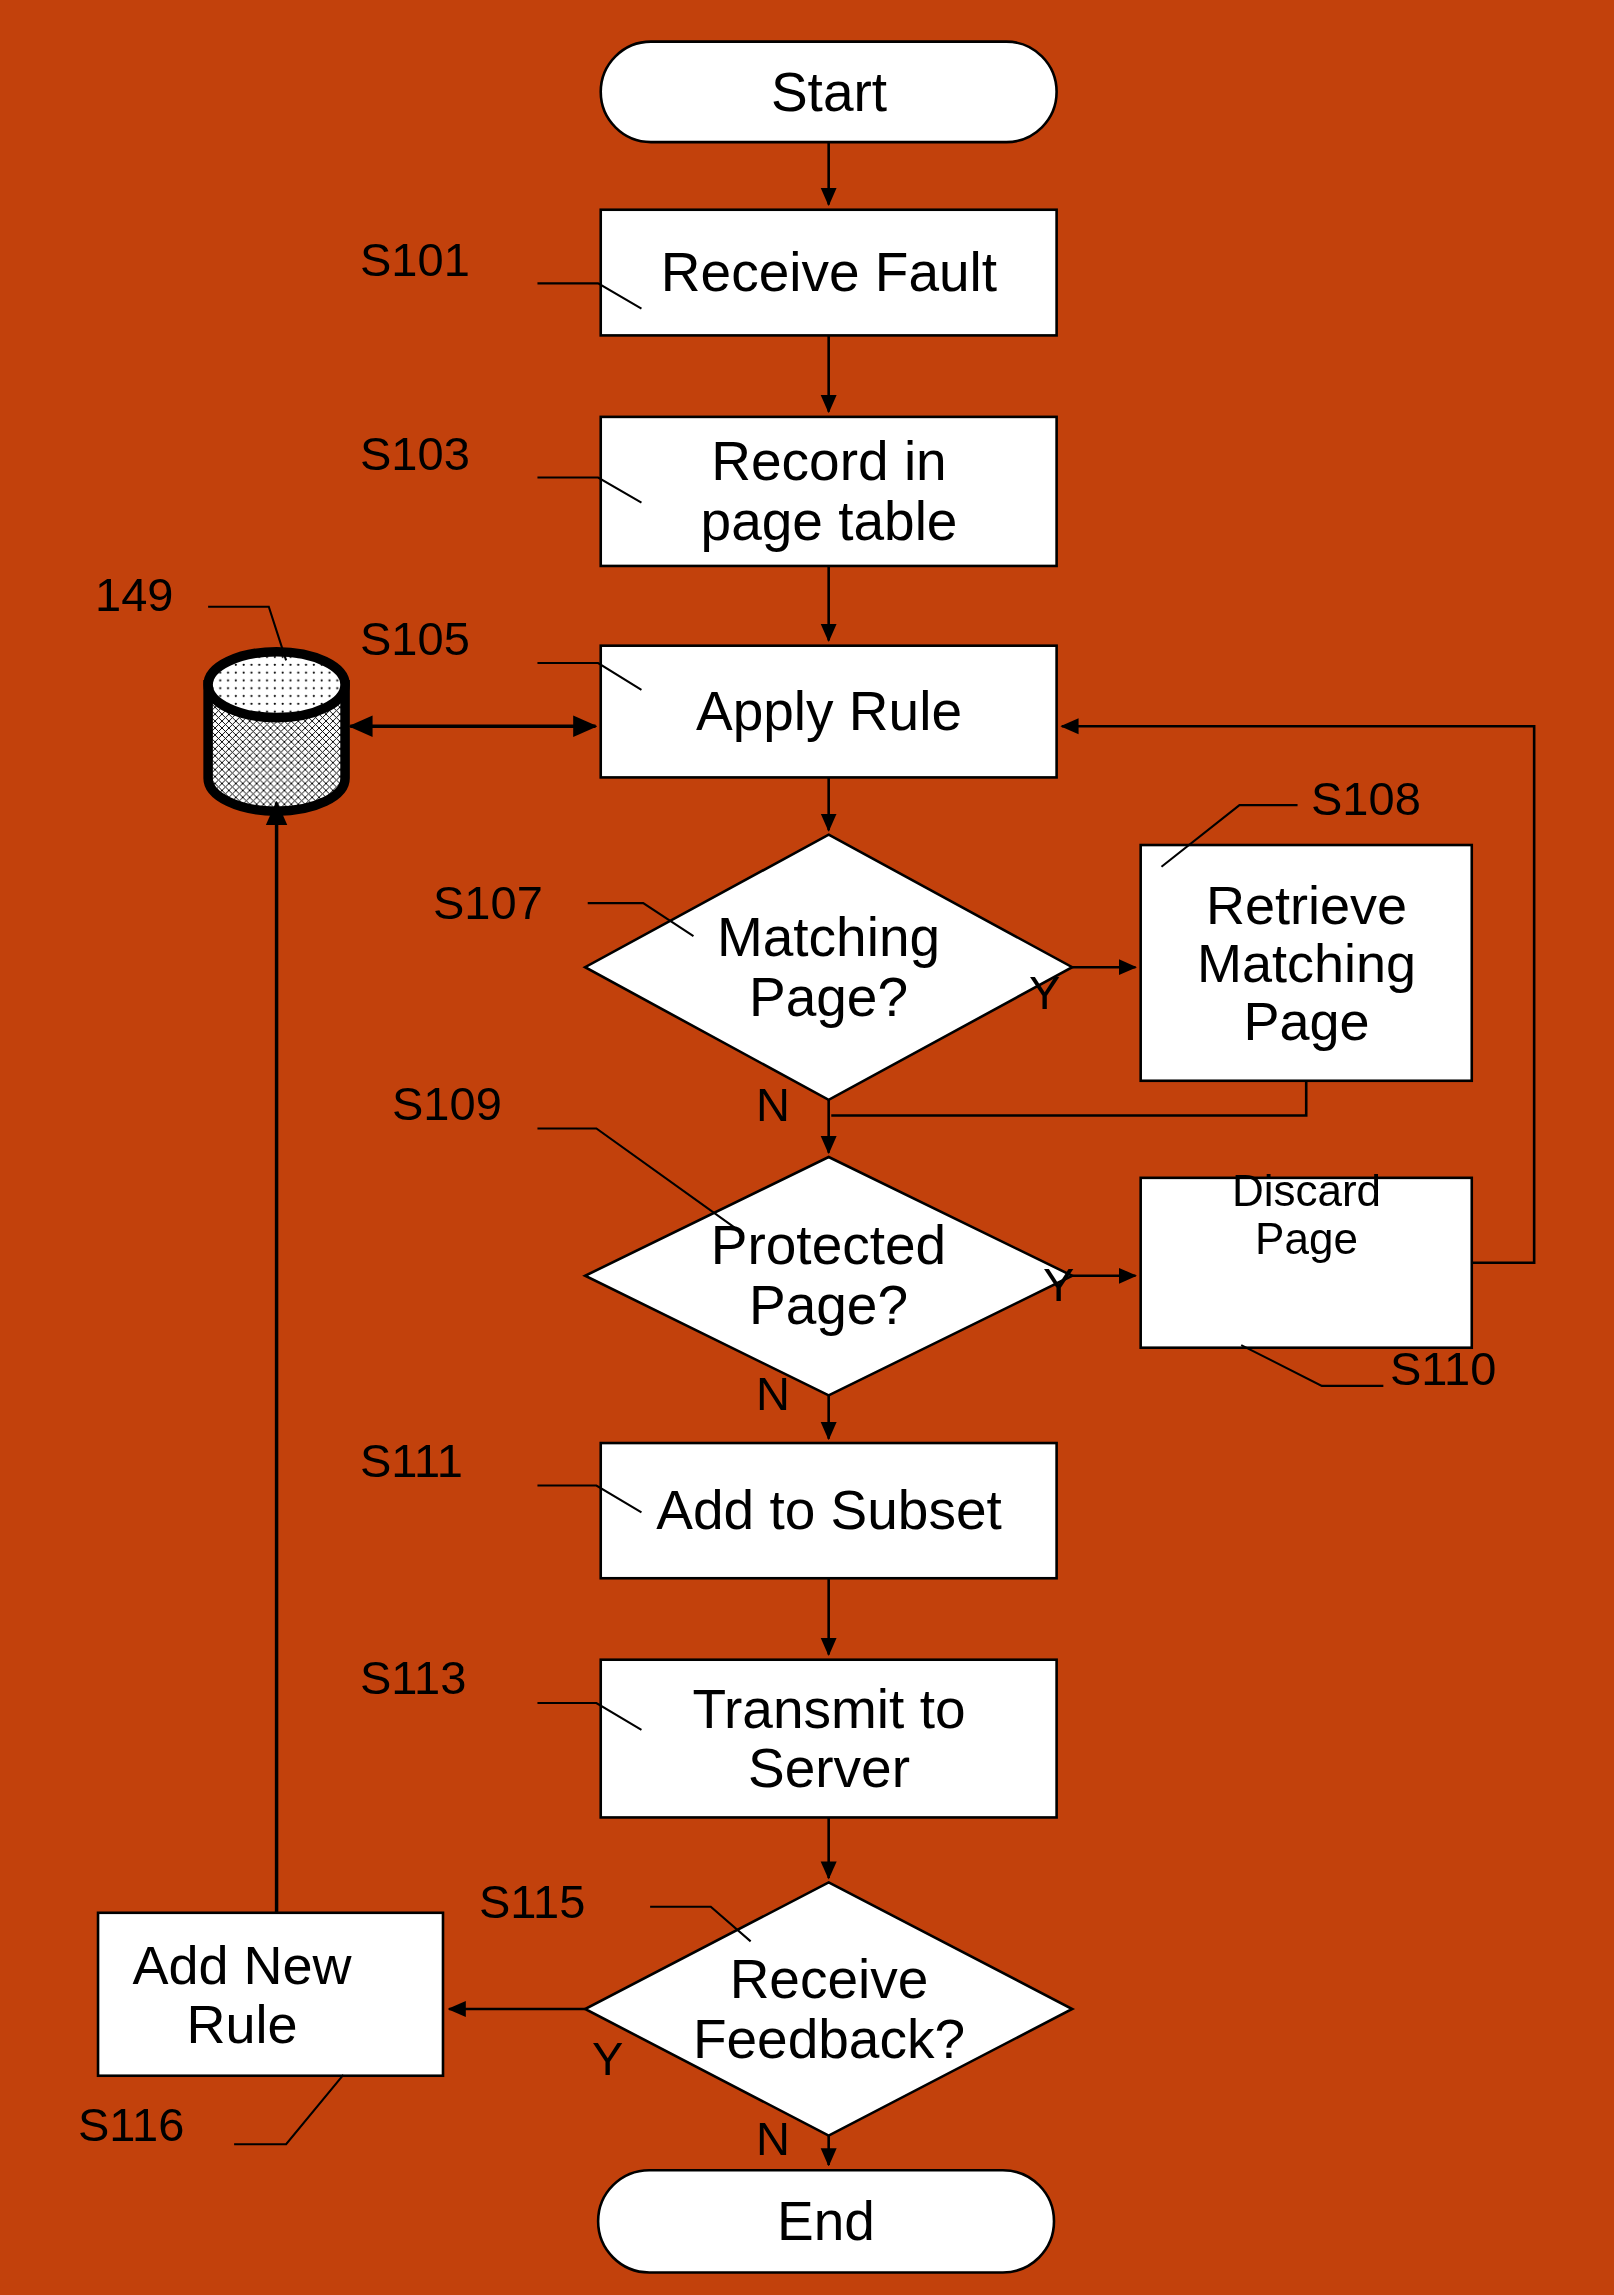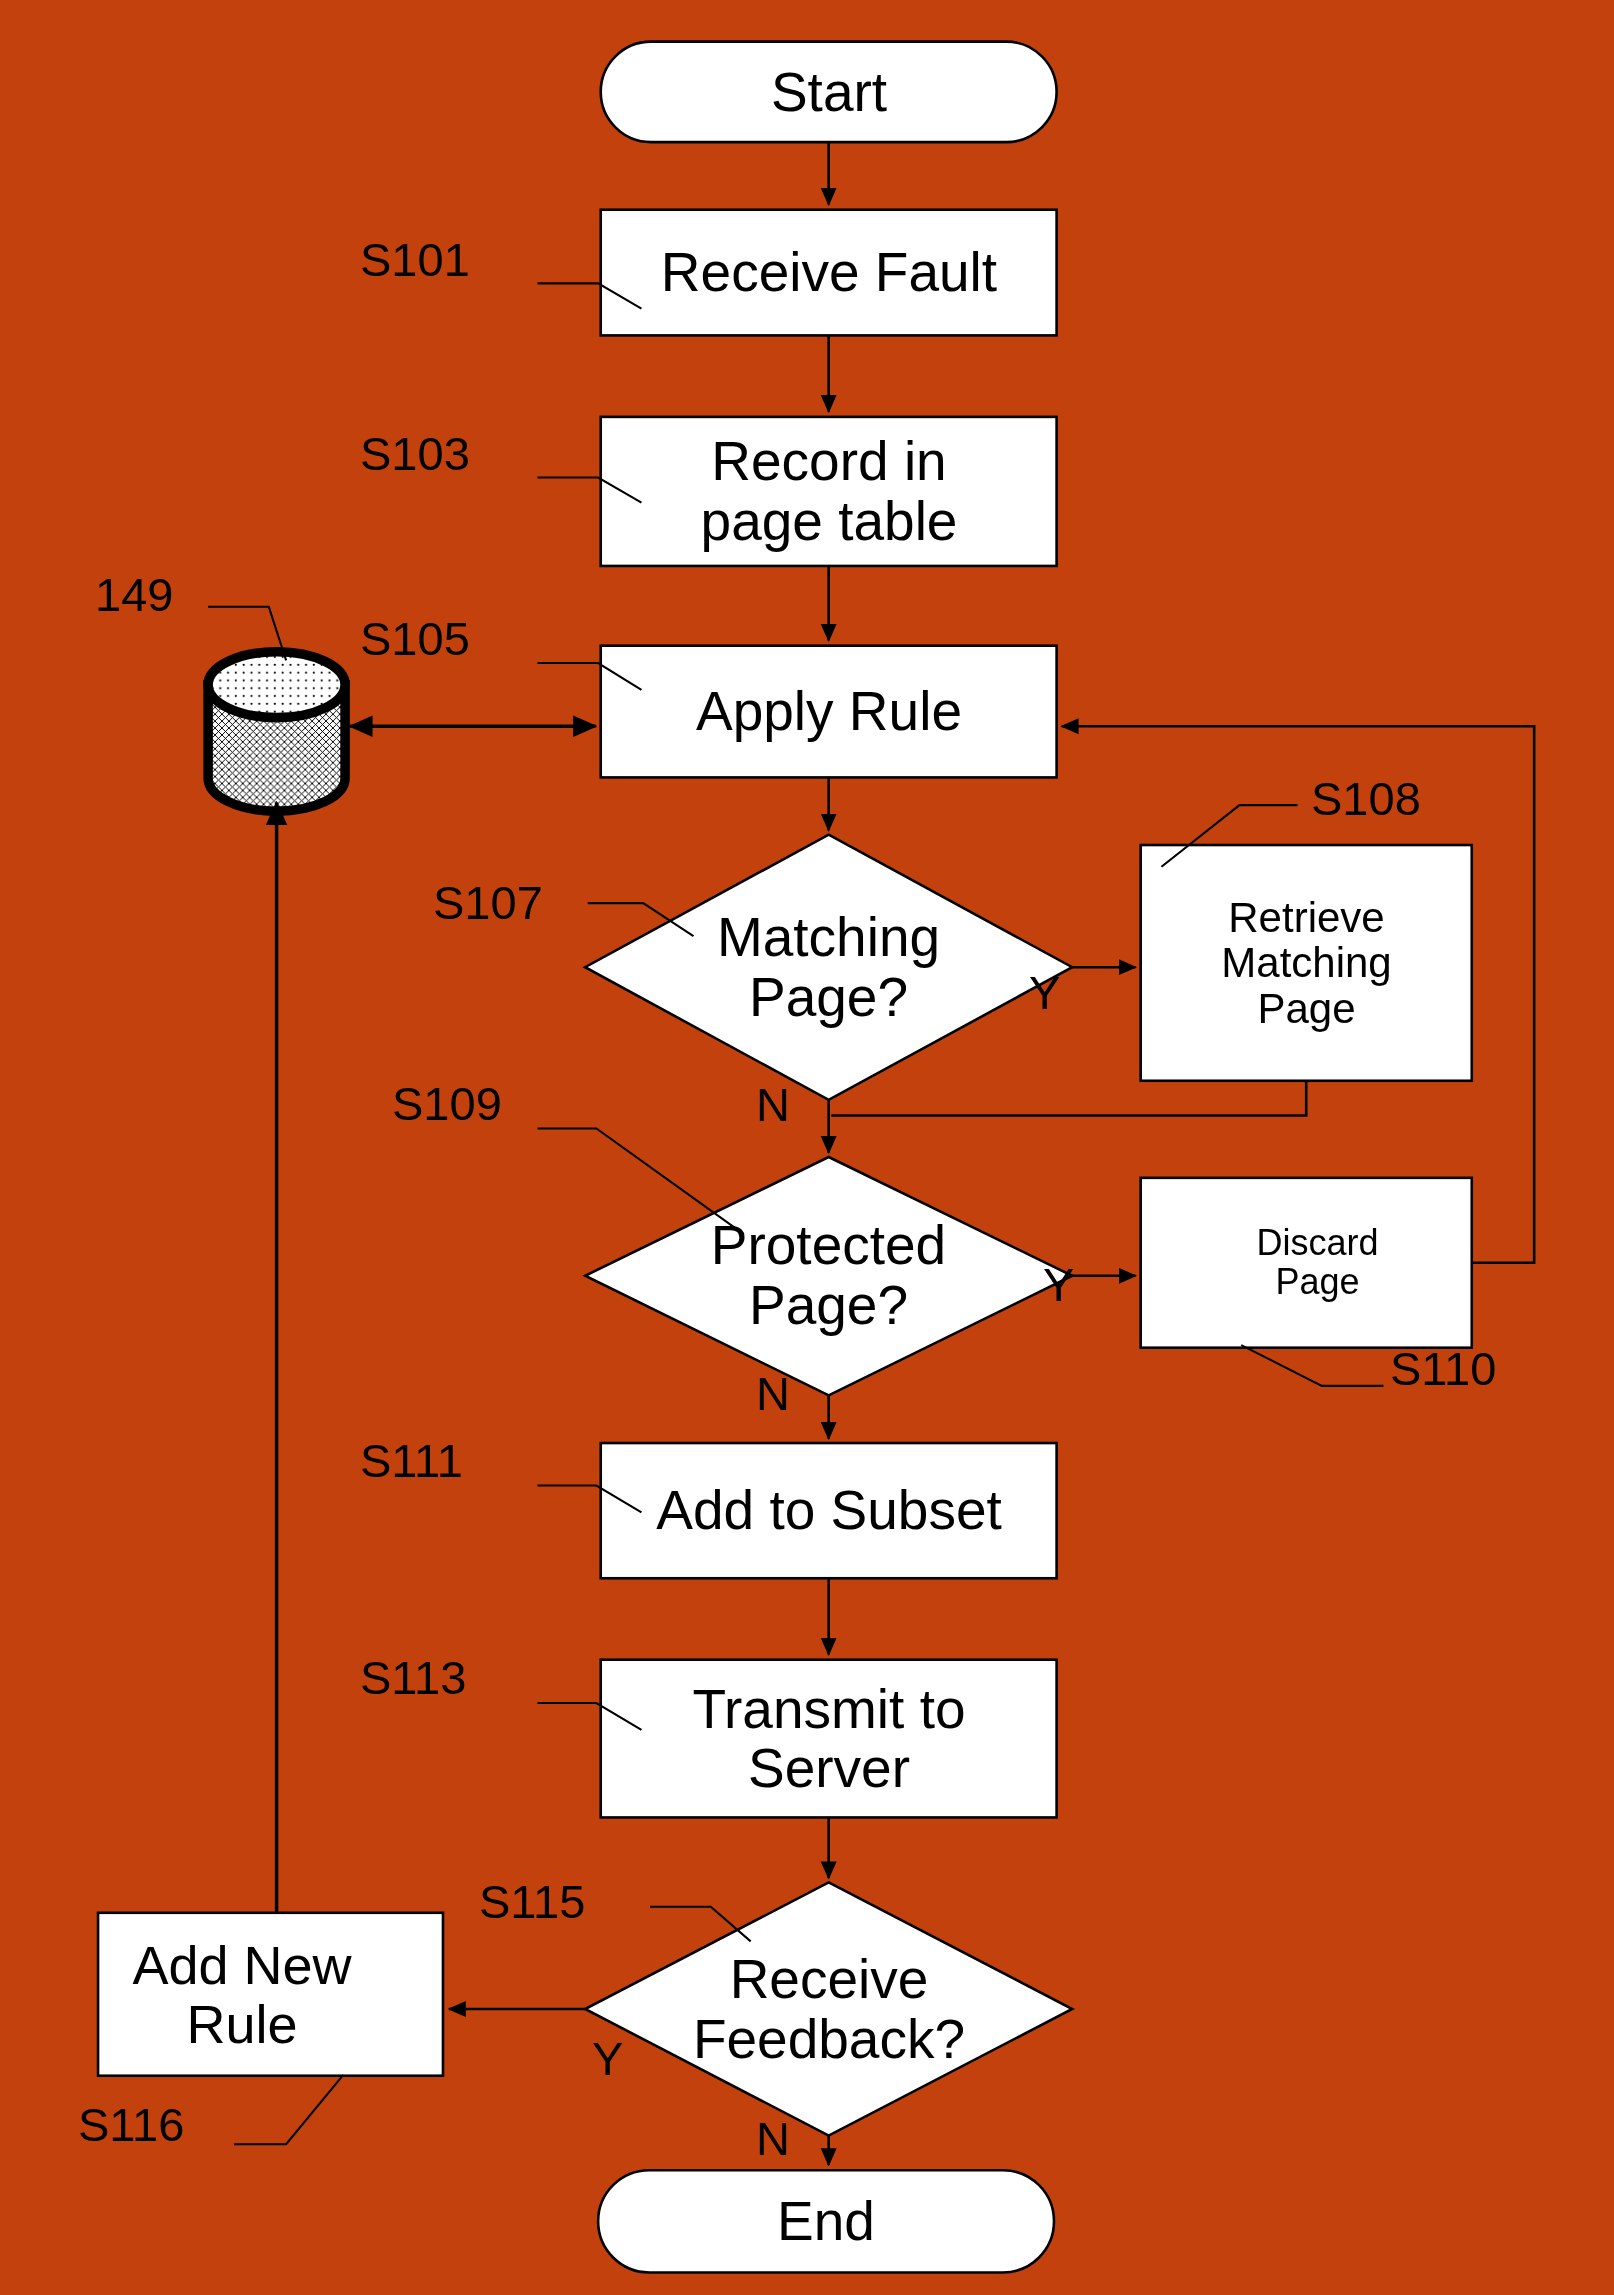--- a/index.html
+++ b/index.html
@@ -135,28 +135,28 @@
   <div class="node-label" style="left:601px;top:210px;width:456px;height:126px;font-size:55px;border-radius:22px;">Receive Fault</div>
 
   <div class="node-label" style="left:601px;top:417px;width:456px;height:149px;font-size:55px;">Record in
 page table</div>
 
   <div class="node-label" style="left:601px;top:646px;width:456px;height:132px;font-size:55px;">Apply Rule</div>
 
   <div class="node-label" style="left:612px;top:881px;width:433px;height:173px;font-size:55px;">Matching
 Page?</div>
 
-  <div class="node-label" style="left:1134px;top:845px;width:345px;height:236px;font-size:42px;">Retrieve
+  <div class="node-label" style="left:1134px;top:845px;width:345px;height:236px;font-size:54px;">Retrieve
 Matching
 Page</div>
 
   <div class="node-label" style="left:612px;top:1189px;width:433px;height:173px;font-size:55px;">Protected
 Page?</div>
 
-  <div class="node-label" style="left:1141px;top:1178px;width:331px;height:170px;font-size:36px;padding-left:11px;">Discard
+  <div class="node-label" style="left:1141px;top:1130px;width:331px;height:170px;font-size:44px;">Discard
 Page</div>
 
   <div class="node-label" style="left:601px;top:1443px;width:456px;height:135px;font-size:55px;">Add to Subset</div>
 
   <div class="node-label" style="left:601px;top:1660px;width:456px;height:158px;font-size:55px;">Transmit to
 Server</div>
 
   <div class="node-label" style="left:607px;top:1923px;width:444px;height:173px;font-size:55px;">Receive
 Feedback?</div>
 

